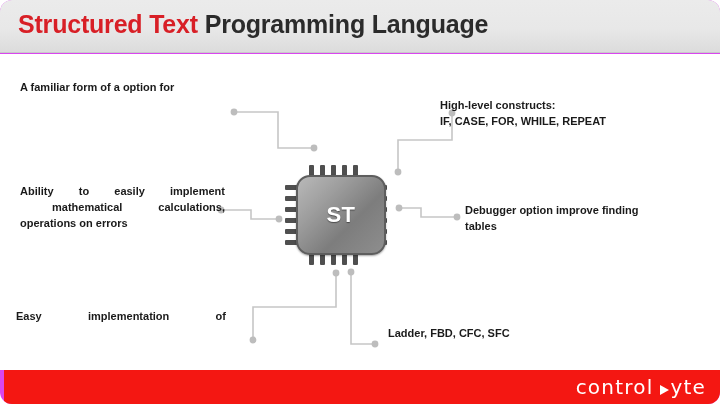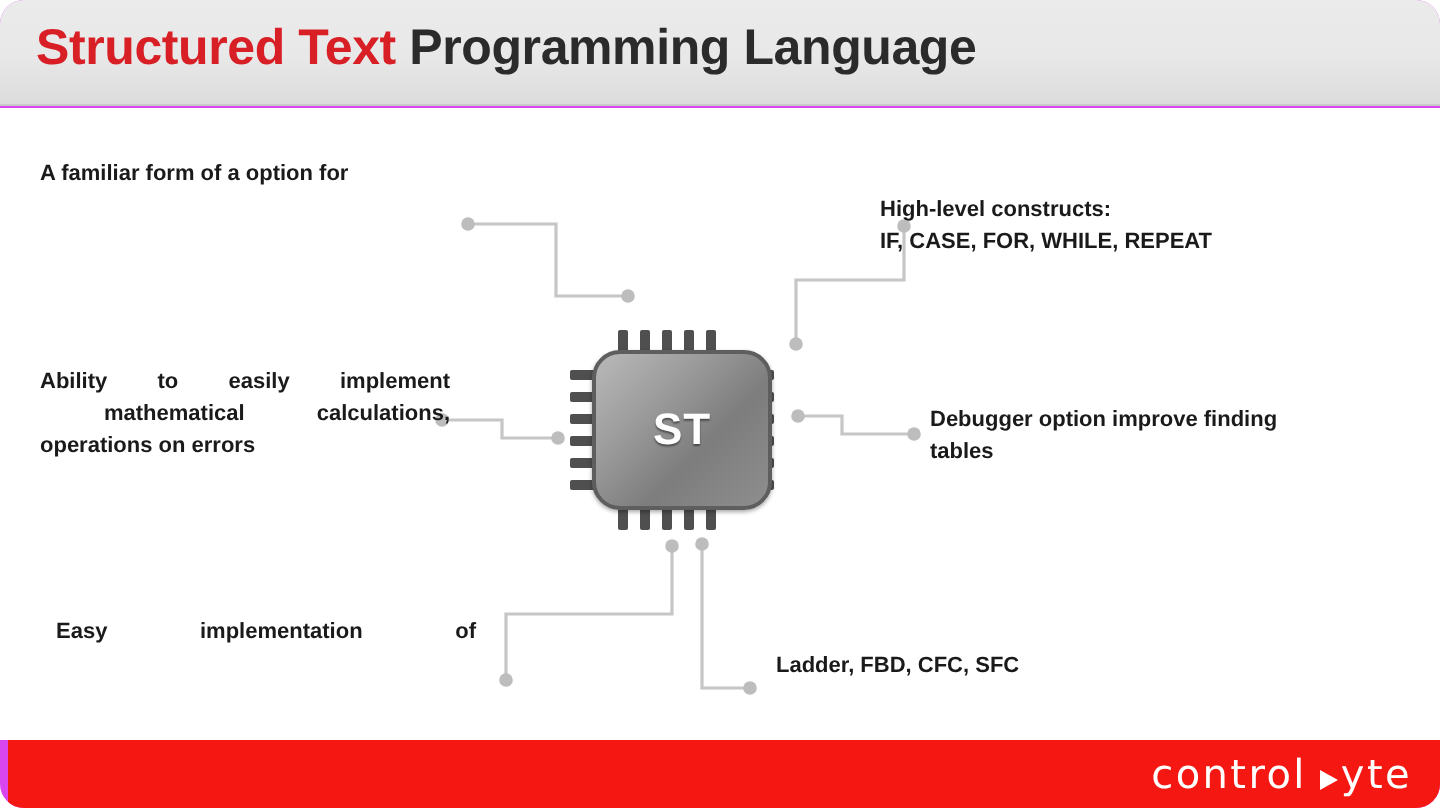--- a/index.html
+++ b/index.html
@@ -48,21 +48,21 @@
     font-size:11px;
     font-weight:bold;
     color:#1a1a1a;
     line-height:1.45;
   }
   .callout.just{text-align:justify;}
   .callout .ln{display:block;}
 
   #cal-familiar{left:20px;top:80px;width:226px;}
   #cal-ability{left:20px;top:160px;width:205px;}
-  #cal-easy{left:28px;top:309px;width:210px;}
+  #cal-easy{left:16px;top:309px;width:210px;}
   #cal-highlevel{left:440px;top:82px;width:240px;margin-top:16px;}
   #cal-debugger{left:465px;top:203px;width:225px;}
   #cal-integration{left:388px;top:326px;width:250px;}
 
   
   #connectors{position:absolute;left:0;top:0;width:720px;height:404px;}
 
   
   #chip{
     position:absolute;

